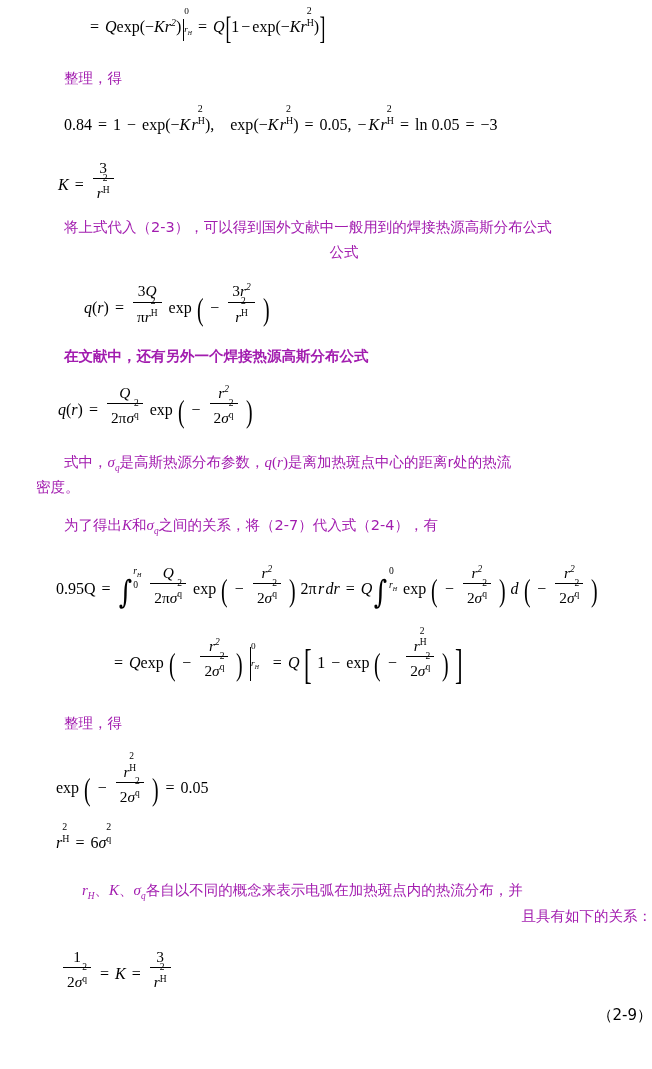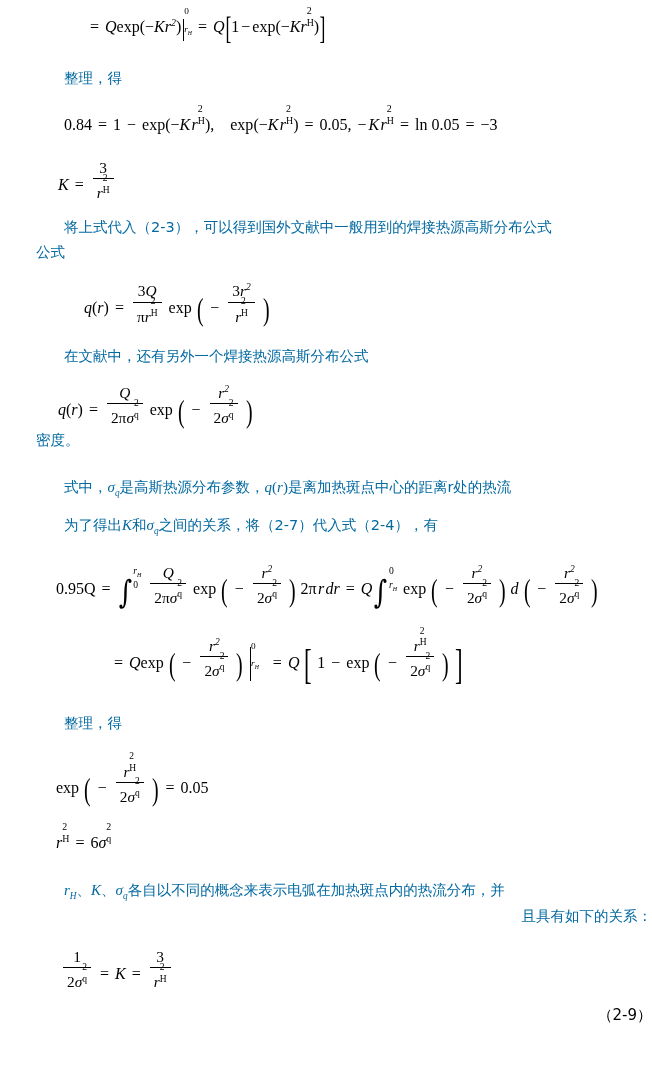--- a/index.html
+++ b/index.html
@@ -22,21 +22,21 @@
   }
   .line {
     position: relative;
     margin: 0;
   }
   
   .para {
     font-family: "DejaVu Sans", "Liberation Sans", sans-serif;
     font-size: 14.5px;
     line-height: 1.75;
-    color: #0369a1;
+    color: #a21caf;
   }
   .indent {
     text-indent: 28px;
   }
   
   .math {
     font-family: "Liberation Serif", serif;
     font-style: normal;
     font-size: 16px;
     line-height: 1.2;
@@ -210,21 +210,21 @@
       <span class="frac">
         <span class="num mn">3</span>
         <span class="den"><span class="mi">r</span><span class="subsup"><span class="s1">2</span><span class="s2">H</span></span></span>
       </span>
     </span>
     <span class="spacer"></span>
 
   </div>
 
   <div class="para indent" style="margin-top:12px; padding-left:36px; padding-right:24px;">将上式代入（2-3），可以得到国外文献中一般用到的焊接热源高斯分布公式</div>
-  <div class="para" style="padding-left:36px;">公式</div>
+  <div class="para" style="padding-left:36px;text-align:center;">公式</div>
 
   <div class="eqrow" style="margin-top:16px; padding-left:84px; padding-right:146px;">
     <span class="eqbody math">
       <span class="mi">q</span><span class="mn">(</span><span class="mi">r</span><span class="mn">)</span>
       <span class="mo">=</span>
       <span class="frac">
         <span class="num"><span class="mn">3</span><span class="mi">Q</span></span>
         <span class="den"><span class="mn">π</span><span class="mi">r</span><span class="subsup"><span class="s1">2</span><span class="s2">H</span></span></span>
       </span>
       <span class="mn">exp</span>
@@ -233,21 +233,21 @@
       <span class="frac">
         <span class="num"><span class="mn">3</span><span class="mi">r</span><sup class="up">2</sup></span>
         <span class="den"><span class="mi">r</span><span class="subsup"><span class="s1">2</span><span class="s2">H</span></span></span>
       </span>
       <span class="big-paren">)</span>
     </span>
     <span class="spacer"></span>
 
   </div>
 
-  <div class="para indent" style="margin-top:18px; padding-left:36px;">在文献中，还有另外一个焊接热源高斯分布公式</div>
+  <div class="para indent" style="margin-top:18px; padding-left:36px;font-weight:bold;">在文献中，还有另外一个焊接热源高斯分布公式</div>
 
   <div class="eqrow" style="margin-top:14px; padding-left:58px; padding-right:118px;">
     <span class="eqbody math">
       <span class="mi">q</span><span class="mn">(</span><span class="mi">r</span><span class="mn">)</span>
       <span class="mo">=</span>
       <span class="frac">
         <span class="num"><span class="mi">Q</span></span>
         <span class="den"><span class="mn">2</span><span class="mn">π</span><span class="mi">σ</span><span class="subsup"><span class="s1">2</span><span class="s2">q</span></span></span>
       </span>
       <span class="mn">exp</span>
@@ -256,24 +256,24 @@
       <span class="frac">
         <span class="num"><span class="mi">r</span><sup class="up">2</sup></span>
         <span class="den"><span class="mn">2</span><span class="mi">σ</span><span class="subsup"><span class="s1">2</span><span class="s2">q</span></span></span>
       </span>
       <span class="big-paren">)</span>
     </span>
     <span class="spacer"></span>
 
   </div>
 
-  <div class="para" style="padding-left:36px;">密度。</div>
   <div class="para indent" style="margin-top:22px; padding-left:36px; padding-right:24px;">
     <span>式中，</span><span class="math" style="font-size:15px;"><span class="mi">σ</span><sub class="dn">q</sub></span><span>是高斯热源分布参数，</span><span class="math" style="font-size:15px;"><span class="mi">q</span><span class="mn">(</span><span class="mi">r</span><span class="mn">)</span></span><span>是离加热斑点中心的距离r处的热流</span>
   </div>
+  <div class="para" style="padding-left:36px;">密度。</div>
 
   <div class="para indent" style="margin-top:13px; padding-left:36px;">
     <span>为了得出</span><span class="math" style="font-size:15px;"><span class="mi">K</span></span><span>和</span><span class="math" style="font-size:15px;"><span class="mi">σ</span><sub class="dn">q</sub></span><span>之间的关系，将（2-7）代入式（2-4），有</span>
   </div>
 
   <div class="line" style="margin-top:24px; padding-left:56px;">
     <span class="math">
       <span class="mn">0.95Q</span>
       <span class="mo">=</span>
       <span class="intg">∫</span><span class="intlim"><span class="top"><span class="mi">r</span><sub class="dn">H</sub></span><span class="bot">0</span></span>
@@ -362,21 +362,21 @@
     <span class="eqbody math">
       <span class="mi">r</span><span class="subsup"><span class="s1">2</span><span class="s2">H</span></span>
       <span class="mo">=</span>
       <span class="mn">6</span><span class="mi">σ</span><span class="subsup"><span class="s1">2</span><span class="s2">q</span></span>
     </span>
     <span class="spacer"></span>
 
   </div>
 
   <div class="para indent" style="margin-top:26px; padding-left:36px; padding-right:24px;">
-    <span class="math" style="font-size:15px;"><span class="mi">r</span><sub class="dn">H</sub></span><span>、</span><span class="math" style="font-size:15px;"><span class="mi">K</span></span><span>、</span><span class="math" style="font-size:15px;"><span class="mi">σ</span><sub class="dn">q</sub></span><span>各自以不同的概念来表示电弧在加热斑点内的热流分布，并</span>
+    <span class="math" style="font-size:15px;margin-left:18px;"><span class="mi">r</span><sub class="dn">H</sub></span><span>、</span><span class="math" style="font-size:15px;"><span class="mi">K</span></span><span>、</span><span class="math" style="font-size:15px;"><span class="mi">σ</span><sub class="dn">q</sub></span><span>各自以不同的概念来表示电弧在加热斑点内的热流分布，并</span>
   </div>
   <div class="para" style="padding-left:36px;text-align:right;">且具有如下的关系：</div>
 
   <div class="line" style="margin-top:18px; padding-left:60px;">
     <span class="math">
       <span class="frac">
         <span class="num mn">1</span>
         <span class="den"><span class="mn">2</span><span class="mi">σ</span><span class="subsup"><span class="s1">2</span><span class="s2">q</span></span></span>
       </span>
       <span class="mo">=</span>

